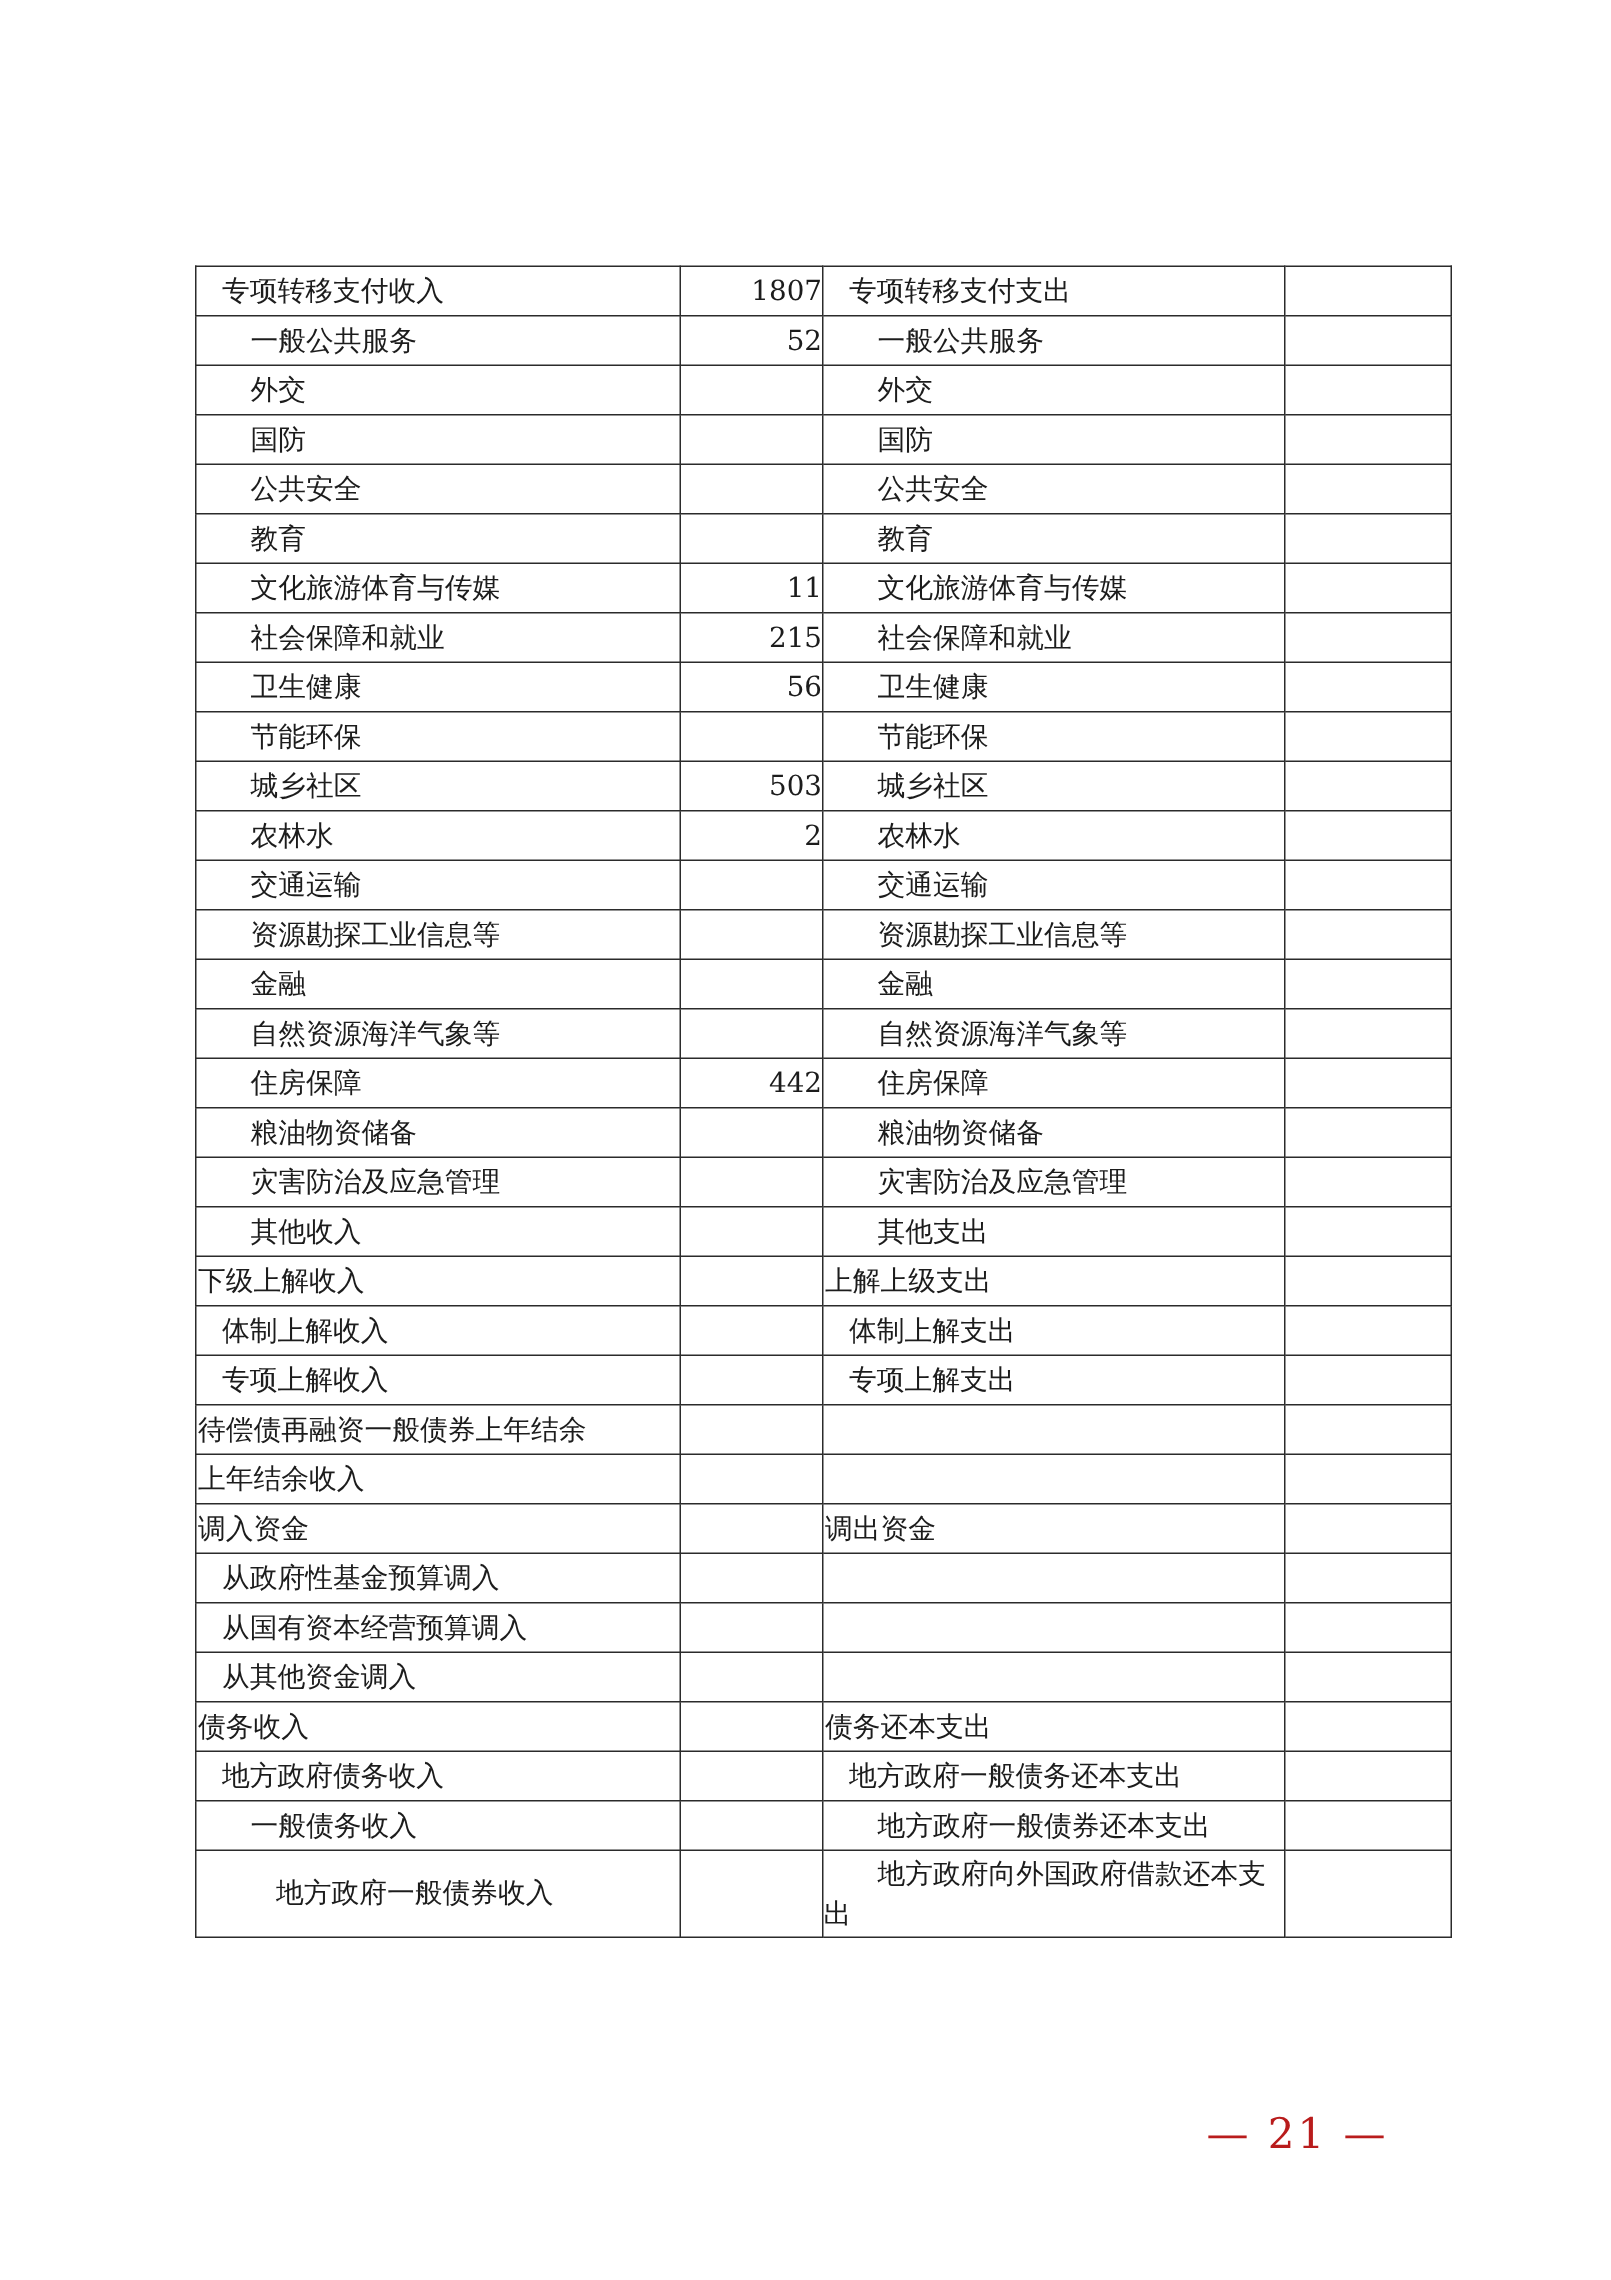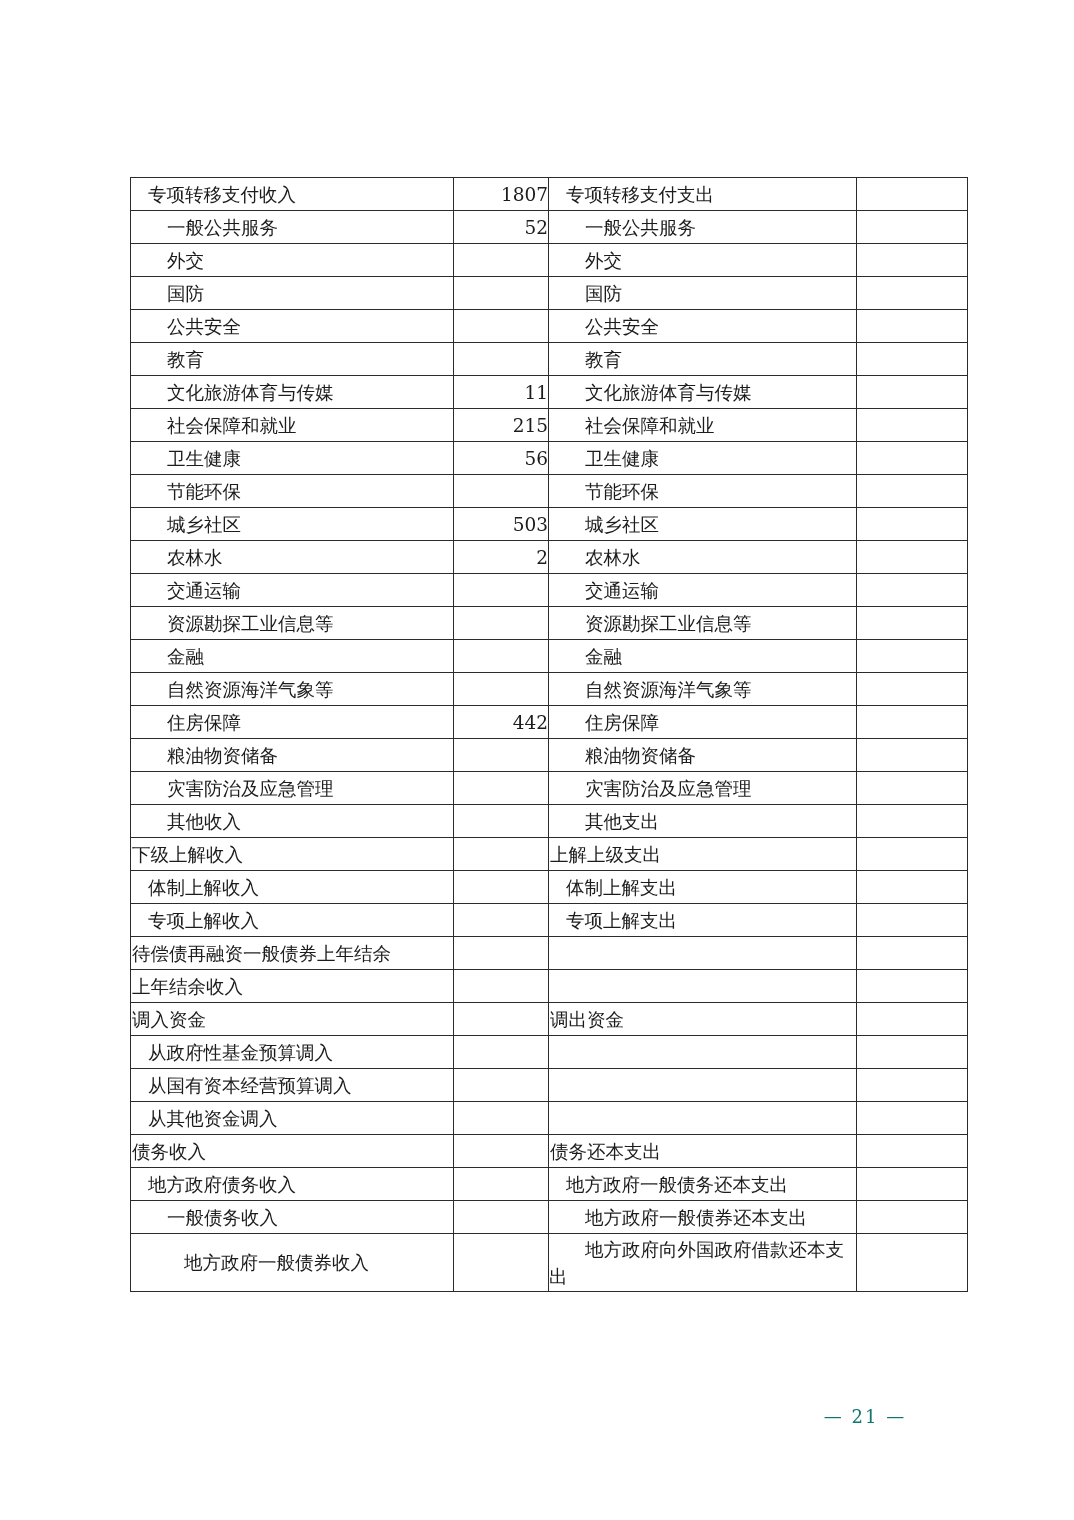--- a/index.html
+++ b/index.html
@@ -54,22 +54,22 @@
   td.ind-1 { text-indent: 17px; }
   td.ind-2 { text-indent: 36px; }
   td.ind-3 { text-indent: 53px; }
   tr.tall td { height: 57px; line-height: 27px; }
   #page-number {
     position: absolute;
     left: 790px;
     top: 1406px;
     width: 150px;
     text-align: center;
-    font-size: 18px;
-    color: #0f766e;
+    font-size: 28px;
+    color: #b91c1c;
     letter-spacing: 2px;
   }
 </style>
 </head>
 <body>
 
 <div id="page">
 
   <table class="fiscal">
     <colgroup>

